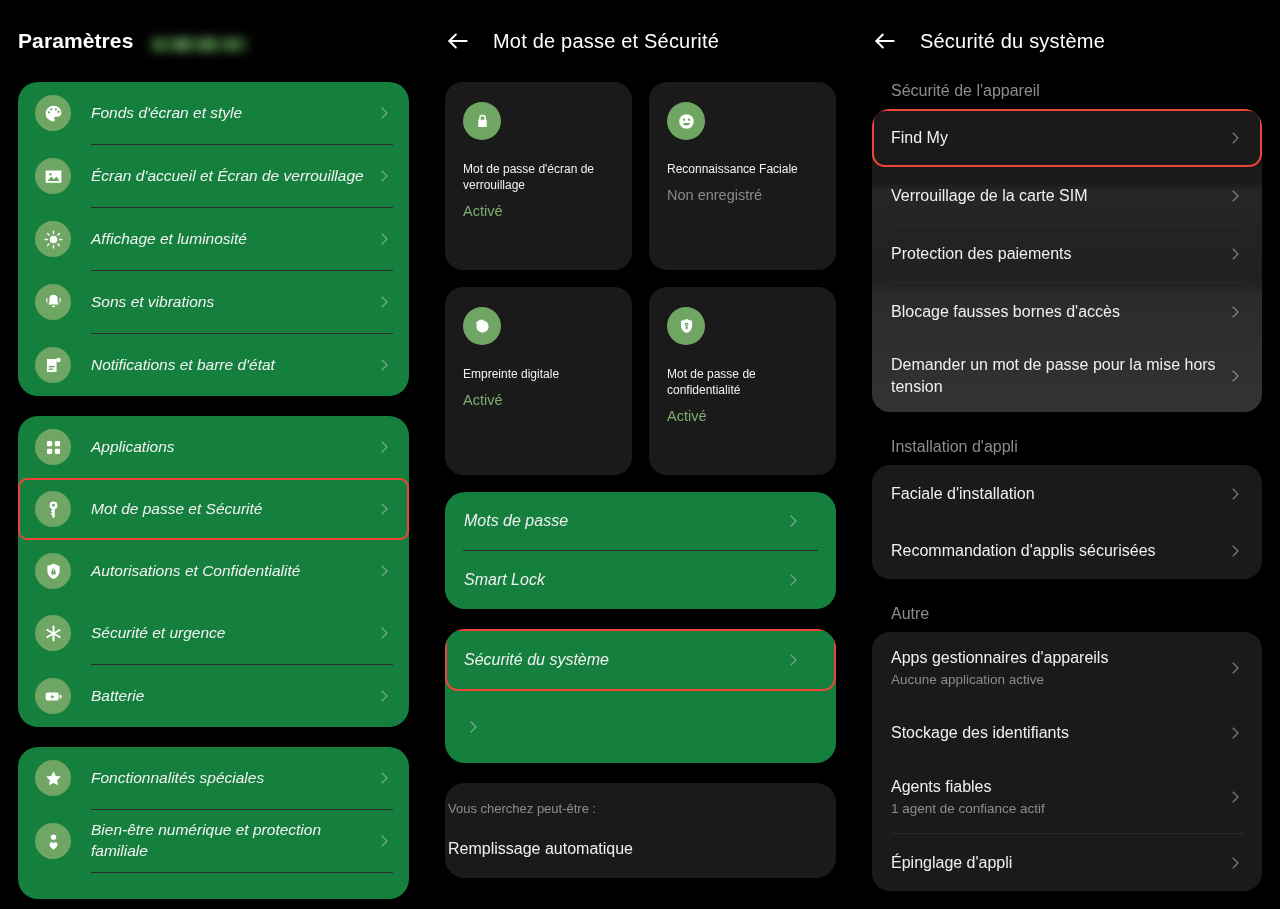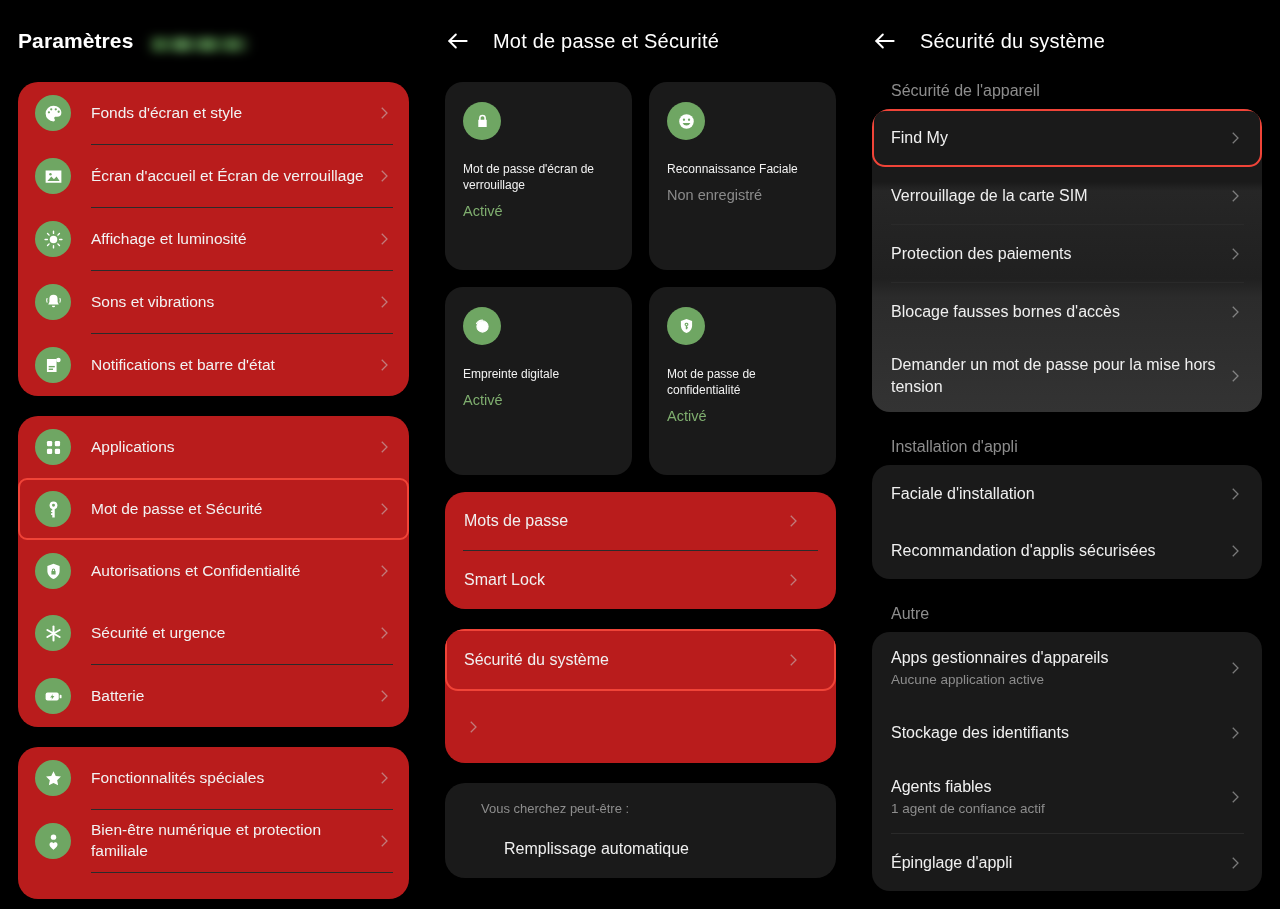--- a/index.html
+++ b/index.html
@@ -27,21 +27,21 @@
     filter: blur(5px);
   }
   .hdr-sub {
     display:flex; align-items:center; height:82px; padding-left:18px; gap:22px;
   }
   .back-arrow { width:26px; height:26px; flex:0 0 auto; }
   .hdr-title { font-size:20px; font-weight:400; color:#fff; letter-spacing:.2px; }
 
   
   .card {
-    background:#b91c1c; border-radius:20px; margin:0 18px 20px 18px; overflow:hidden;
+    background:#15803d; border-radius:20px; margin:0 18px 20px 18px; overflow:hidden;font-style:italic;
   }
 
   
   .lrow {
     display:flex; align-items:center; min-height:62px; padding:8px 16px 8px 17px; position:relative;
   }
   .licon {
     width:36px; height:36px; border-radius:50%; background:#6fa663;
     display:flex; align-items:center; justify-content:center; flex:0 0 auto; margin-right:20px;
   }
@@ -75,23 +75,23 @@
   .tile-status { font-size:14.5px; margin-top:9px; }
   .st-on { color:#7fae6f; }
   .st-off { color:#8b8b8b; }
 
   
   .prow {
     display:flex; align-items:center; min-height:58px; padding:10px 34px 10px 19px;
   }
   .plabel { font-size:16px; color:#f0f0f0; flex:1 1 auto; line-height:1.35; font-weight:400;}
   .plabel .sub { display:block; font-size:13.5px; color:#8d8d8d; margin-top:3px; font-weight:400;}
-  .hintcard { background:#1a1a1a; border-radius:20px; margin:0 18px 20px 18px; padding:18px 19px 20px 36px;}
+  .hintcard { background:#1a1a1a; border-radius:20px; margin:0 18px 20px 18px; padding:18px 19px 20px 3px;}
   .hint-cap { font-size:13px; color:#8d8d8d; margin-bottom:24px; }
-  .hint-item { font-size:16px; color:#f0f0f0;margin-left:23px; }
+  .hint-item { font-size:16px; color:#f0f0f0; }
 
   
   .sect-cap { font-size:16px; color:#8d8d8d; padding:0 0 9px 37px; }
   .rcard { background:#1a1a1a; border-radius:18px; margin:0 18px 26px 18px; overflow:hidden; }
   .rcard.hl { background:linear-gradient(180deg,#1a1a1a 0%,#1a1a1a 24%,#262626 27%,#202020 56%,#2b2b2b 62%,#333333 100%); }
   .rrow { display:flex; align-items:center; min-height:57px; padding:10px 18px 10px 19px; }
   .rrow.tall { min-height:72px; }
   .div-r { height:1px; background:#2a2a2a; margin:0 18px 0 19px; }
 </style>
 </head>

